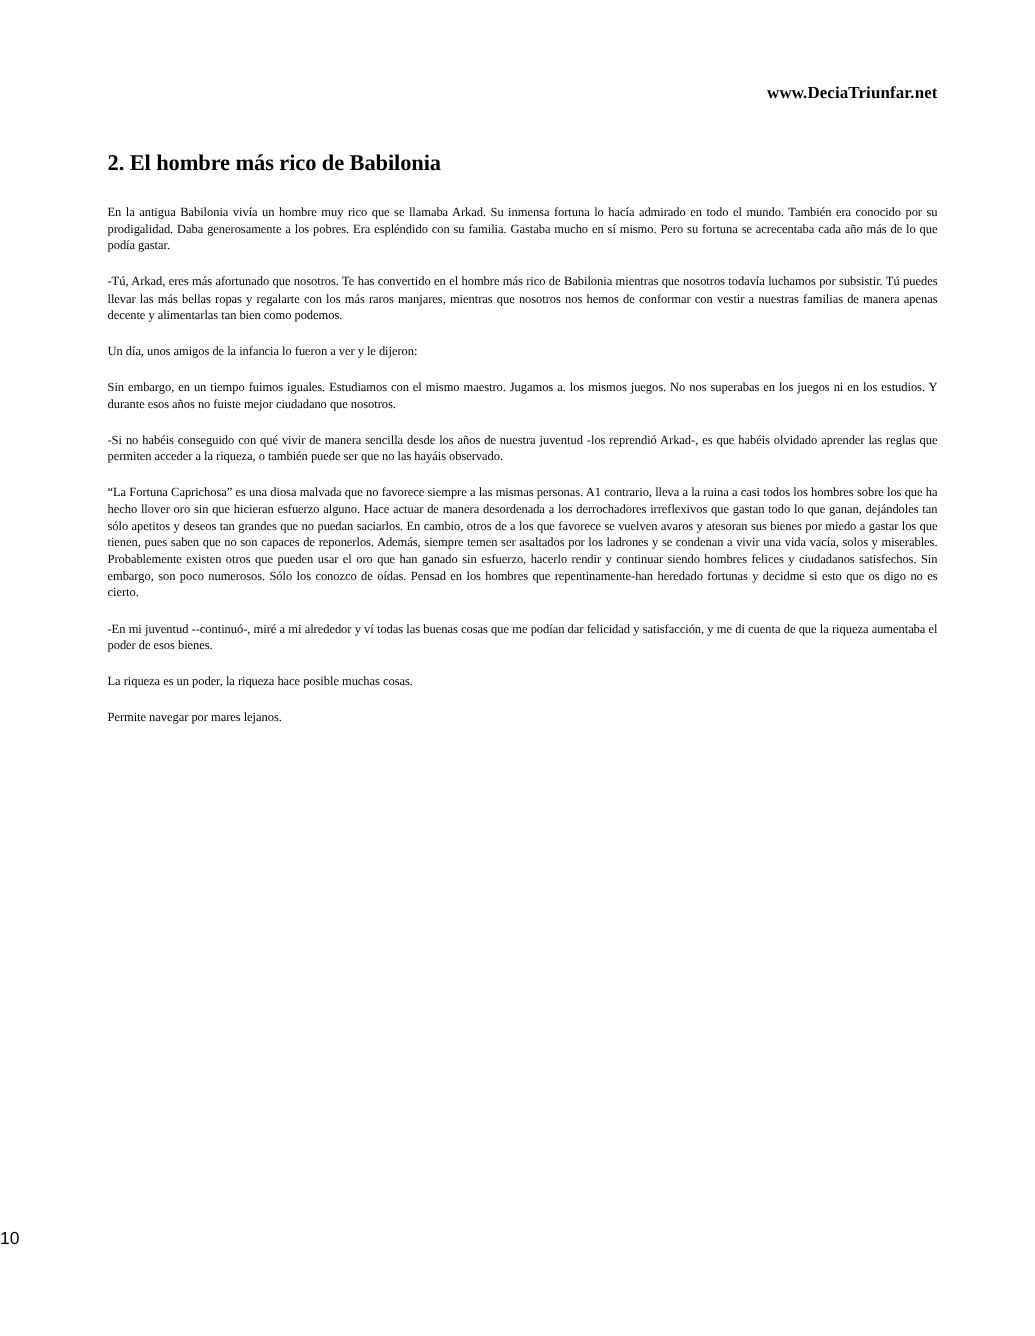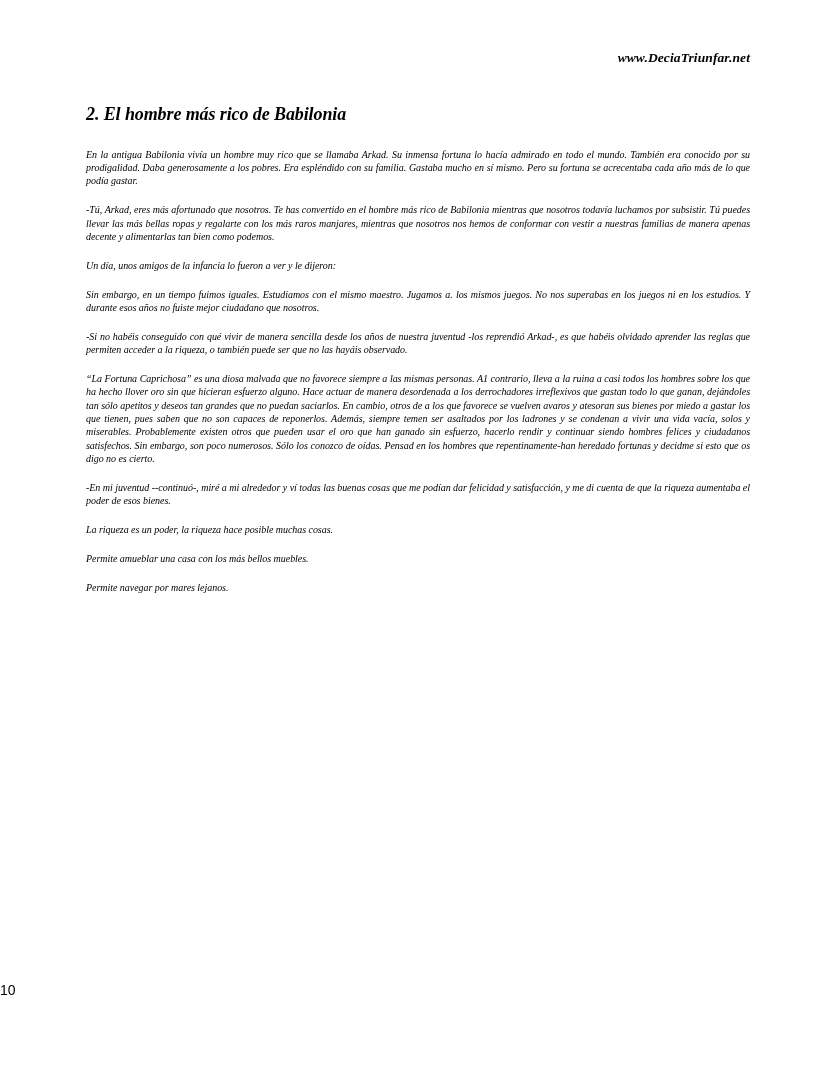--- a/index.html
+++ b/index.html
@@ -13,23 +13,22 @@
     height: 1069px;
     background: #ffffff;
     box-sizing: border-box;
     overflow: hidden;
     font-family: "Liberation Serif", "DejaVu Serif", serif;
     color: #000000;
   }
   .content {
     position: absolute;
     left: 86px;
-    top: 0;
+    top: 16px;
     width: 664px;
-    font-style: italic;
   }
   .site-header {
     text-align: right;
     font-family: "Liberation Serif", "DejaVu Serif", serif;
     font-weight: bold;
     font-size: 13.5px;
     letter-spacing: 0.1px;
     color: #000;
     padding-top: 50px;
     line-height: 1.2;
@@ -82,21 +81,20 @@
 
     <div class="body-block">
       <p class="para">En la antigua Babilonia vivía un hombre muy rico que se llamaba Arkad. Su inmensa fortuna lo hacía admirado en todo el mundo. También era conocido por su prodigalidad. Daba generosamente a los pobres. Era espléndido con su familia. Gastaba mucho en sí mismo. Pero su fortuna se acrecentaba cada año más de lo que podía gastar.</p>
       <p class="para">-Tú, Arkad, eres más afortunado que nosotros. Te has convertido en el hombre más rico de Babilonia mientras que nosotros todavía luchamos por subsistir. Tú puedes llevar las más bellas ropas y regalarte con los más raros manjares, mientras que nosotros nos hemos de conformar con vestir a nuestras familias de manera apenas decente y alimentarlas tan bien como podemos.</p>
       <p class="para">Un día, unos amigos de la infancia lo fueron a ver y le dijeron:</p>
       <p class="para">Sin embargo, en un tiempo fuimos iguales. Estudiamos con el mismo maestro. Jugamos a. los mismos juegos. No nos superabas en los juegos ni en los estudios. Y durante esos años no fuiste mejor ciudadano que nosotros.</p>
       <p class="para">-Si no habéis conseguido con qué vivir de manera sencilla desde los años de nuestra juventud -los reprendió Arkad-, es que habéis olvidado aprender las reglas que permiten acceder a la riqueza, o también puede ser que no las hayáis observado.</p>
       <p class="para">“La Fortuna Caprichosa” es una diosa malvada que no favorece siempre a las mismas personas. A1 contrario, lleva a la ruina a casi todos los hombres sobre los que ha hecho llover oro sin que hicieran esfuerzo alguno. Hace actuar de manera desordenada a los derrochadores irreflexivos que gastan todo lo que ganan, dejándoles tan sólo apetitos y deseos tan grandes que no puedan saciarlos. En cambio, otros de a los que favorece se vuelven avaros y atesoran sus bienes por miedo a gastar los que tienen, pues saben que no son capaces de reponerlos. Además, siempre temen ser asaltados por los ladrones y se condenan a vivir una vida vacía, solos y miserables. Probablemente existen otros que pueden usar el oro que han ganado sin esfuerzo, hacerlo rendir y continuar siendo hombres felices y ciudadanos satisfechos. Sin embargo, son poco numerosos. Sólo los conozco de oídas. Pensad en los hombres que repentinamente-han heredado fortunas y decidme si esto que os digo no es cierto.</p>
       <p class="para">-En mi juventud --continuó-, miré a mi alrededor y ví todas las buenas cosas que me podían dar felicidad y satisfacción, y me di cuenta de que la riqueza aumentaba el poder de esos bienes.</p>
       <p class="para">La riqueza es un poder, la riqueza hace posible muchas cosas.</p>
-      <p class="para">Permite amueblar una casa con los más bellos muebles.</p>
       <p class="para">Permite navegar por mares lejanos.</p>
     </div>
 
   </div>
 
   <div class="page-number">10</div>
 
 </div>
 
 </body></html>

